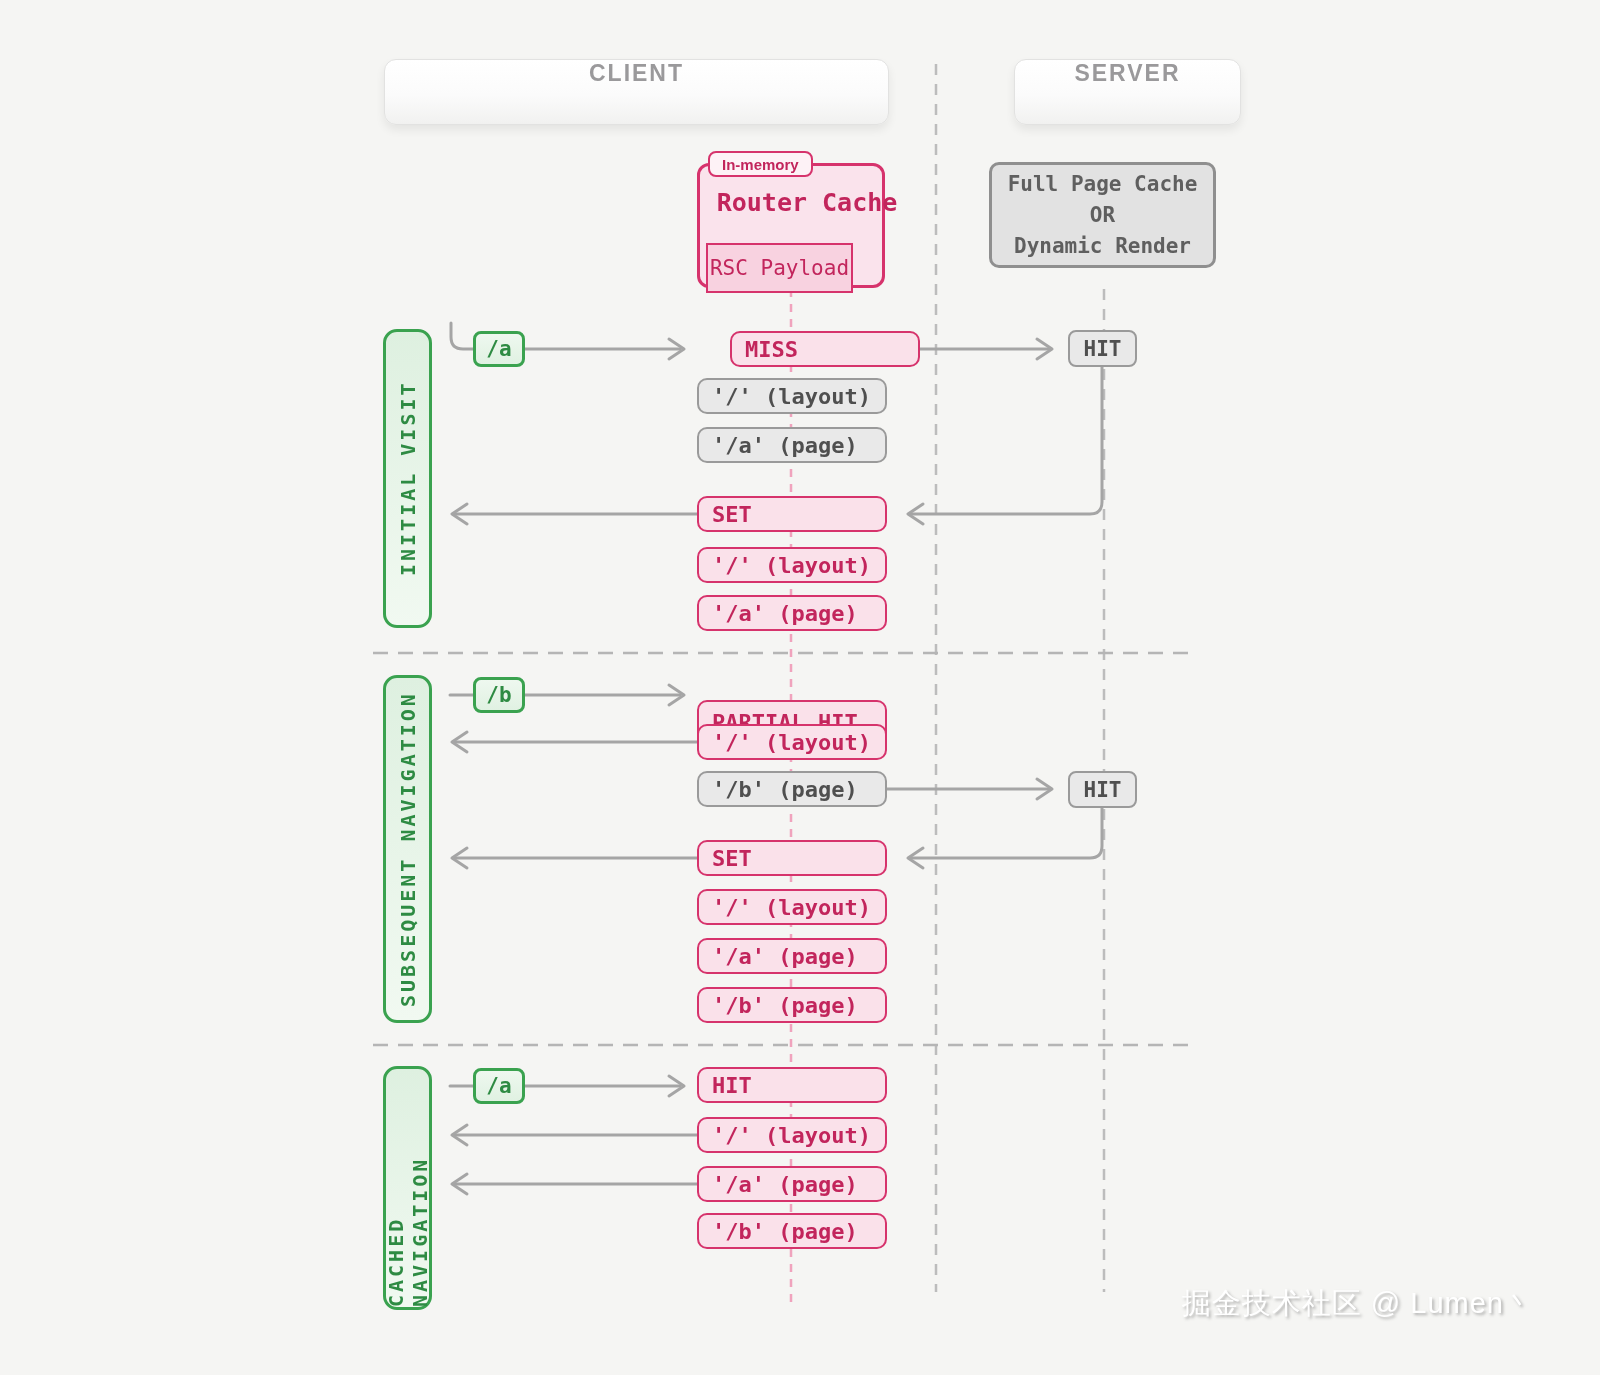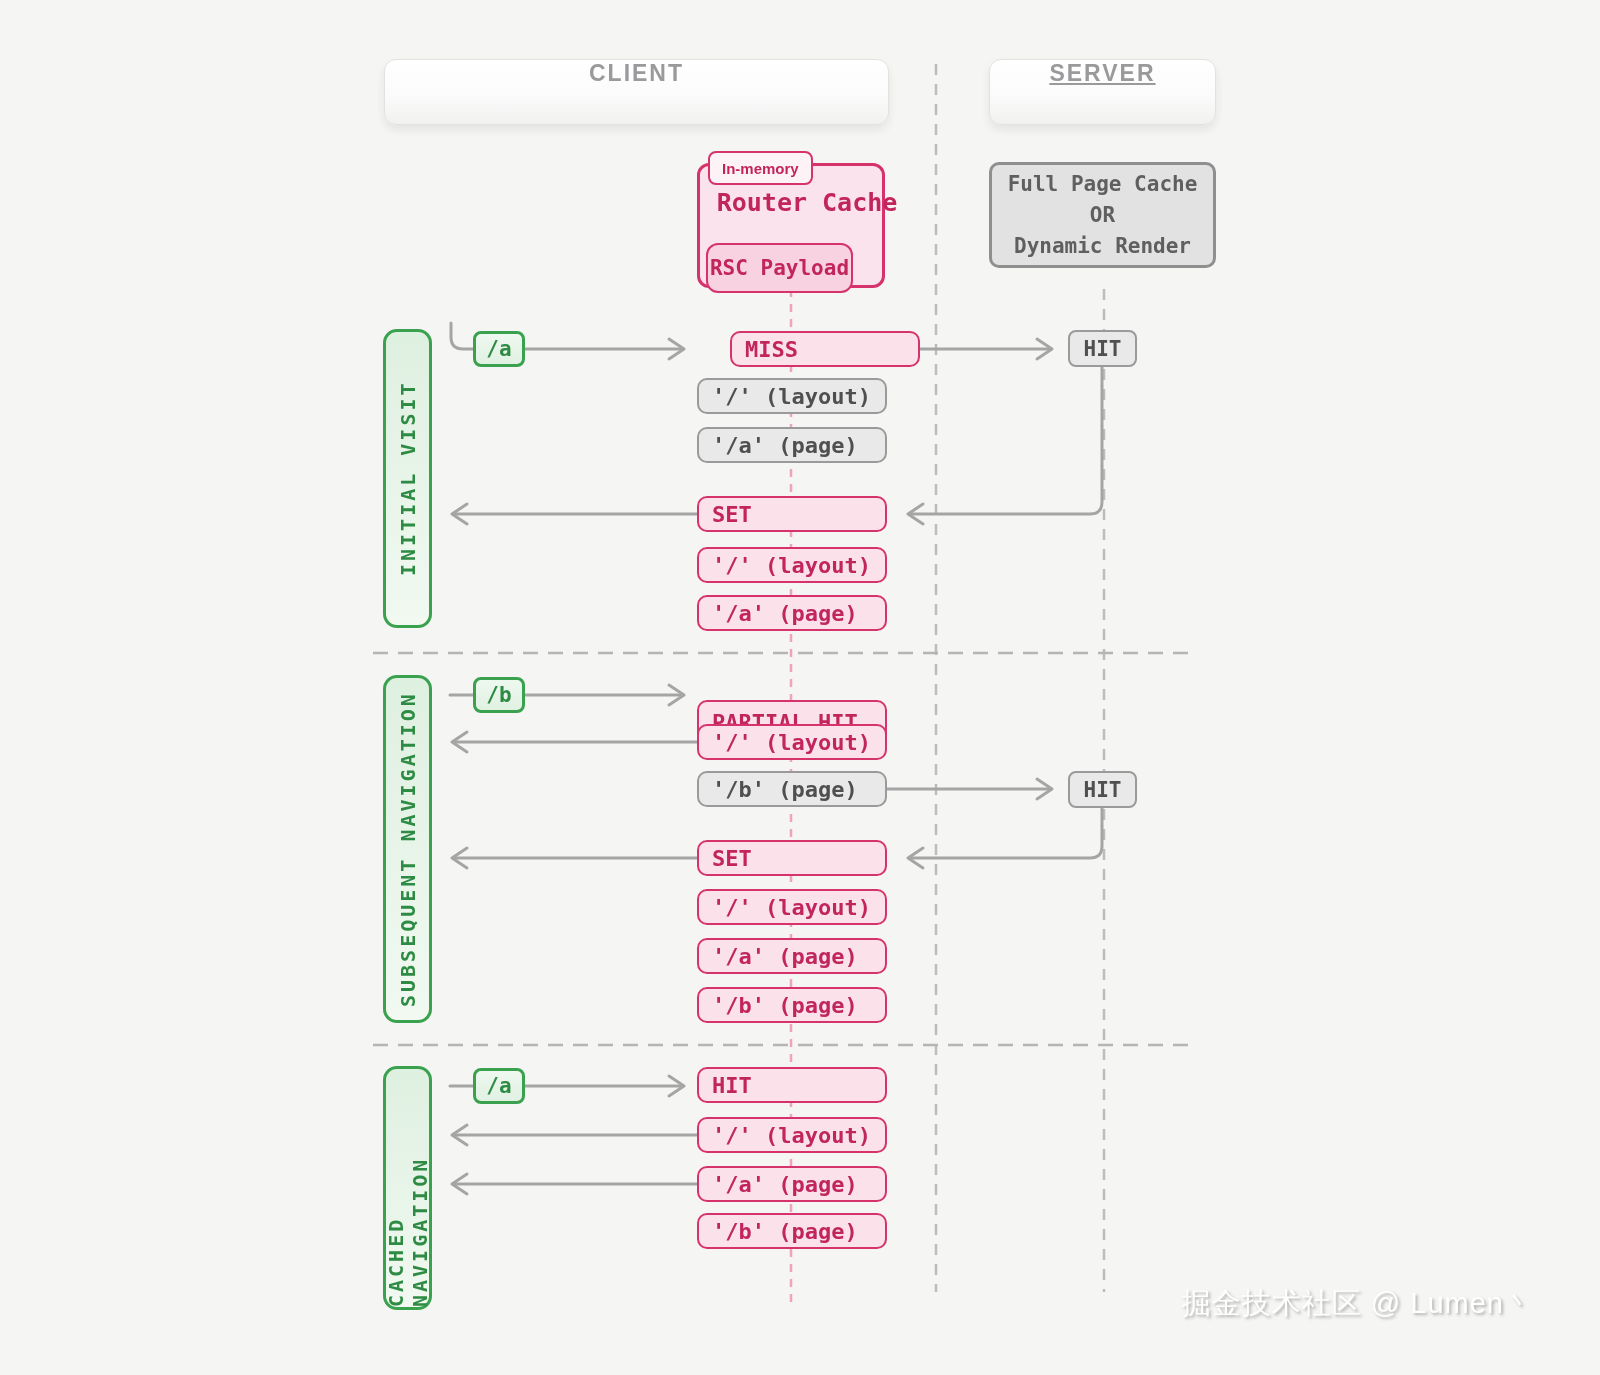--- a/index.html
+++ b/index.html
@@ -35,28 +35,28 @@
         color:var(--green-text);font-size:21px;font-weight:700;}
   .srv-hit{display:flex;align-items:center;justify-content:center;border-radius:8px;
         border:2.5px solid var(--gray-border);background:var(--gray-fill);
         color:var(--gray-text);font-size:21px;font-weight:700;}
   .sec-label{display:flex;align-items:center;justify-content:center;border-radius:14px;
         border:3px solid var(--green-border);background:linear-gradient(180deg,#f1f9f1,#def0e0);
         color:var(--green-text);font-size:20px;font-weight:700;letter-spacing:3px;
         writing-mode:vertical-rl;transform:rotate(180deg);}
   #router-cache{left:697px;top:163px;width:188px;height:125px;border-radius:12px;
         background:var(--cache-fill);border:3px solid var(--pink-border);}
-  #inmem-tag{left:708px;top:151px;height:34px;padding:0 12px;display:flex;align-items:center;
+  #inmem-tag{left:708px;top:151px;height:26px;padding:0 12px;display:flex;align-items:center;
         border-radius:8px;background:var(--tag-fill);border:2.5px solid var(--pink-border);
         color:var(--pink-text);font-family:"Liberation Sans",sans-serif;font-size:15px;font-weight:700;z-index:3;}
   #rc-title{left:697px;top:188px;width:220px;text-align:center;color:var(--pink-text);
         font-size:25px;font-weight:700;z-index:3;}
   #rsc-payload{left:706px;top:243px;width:147px;height:50px;display:flex;align-items:center;justify-content:center;
-        border-radius:12px;background:var(--payload-fill);border:2.5px solid var(--pink-border);
-        color:var(--pink-text);font-size:21px;font-weight:700;z-index:3;}
+        border-radius:0;background:var(--payload-fill);border:2.5px solid var(--pink-border);
+        color:var(--pink-text);font-size:21px;font-weight:400;z-index:3;}
   #server-cache{left:989px;top:162px;width:227px;height:106px;border-radius:10px;
         background:var(--server-box-fill);border:3px solid var(--server-box-border);
         color:var(--server-box-text);font-size:21px;font-weight:700;line-height:31px;
         display:flex;align-items:center;justify-content:center;text-align:center;white-space:pre-line;}
   #watermark{right:66px;top:1284px;color:#ffffff;font-family:"Liberation Sans",sans-serif;
         font-size:29px;letter-spacing:1px;text-shadow:2px 2px 3px rgba(90,90,90,0.45);z-index:4;}
 </style>
 </head>
 <body>
 
@@ -95,21 +95,21 @@
     <path class="wire" d="M684,1086 l-15,-10 M684,1086 l-15,10"></path>
     <path class="wire" d="M697,1135 L454,1135"></path>
     <path class="wire" d="M452,1135 l15,-10 M452,1135 l15,10"></path>
     <path class="wire" d="M697,1184 L454,1184"></path>
     <path class="wire" d="M452,1184 l15,-10 M452,1184 l15,10"></path>
   </svg>
 
   <div class="abs hdr" style="left:384px;top:59px;width:505px;height:66px;">
     <span>CLIENT</span>
   </div>
-  <div class="abs hdr" style="left:989px;top:59px;width:227px;height:66px;text-decoration:underline;">
+  <div class="abs hdr" style="left:1014px;top:59px;width:227px;height:66px;">
     <span>SERVER</span>
   </div>
 
   <div class="abs" id="router-cache"></div>
   <div class="abs" id="inmem-tag">
     <span>In-memory</span>
   </div>
   <div class="abs" id="rc-title">Router Cache</div>
   <div class="abs" id="rsc-payload">
     <span>RSC Payload</span>

